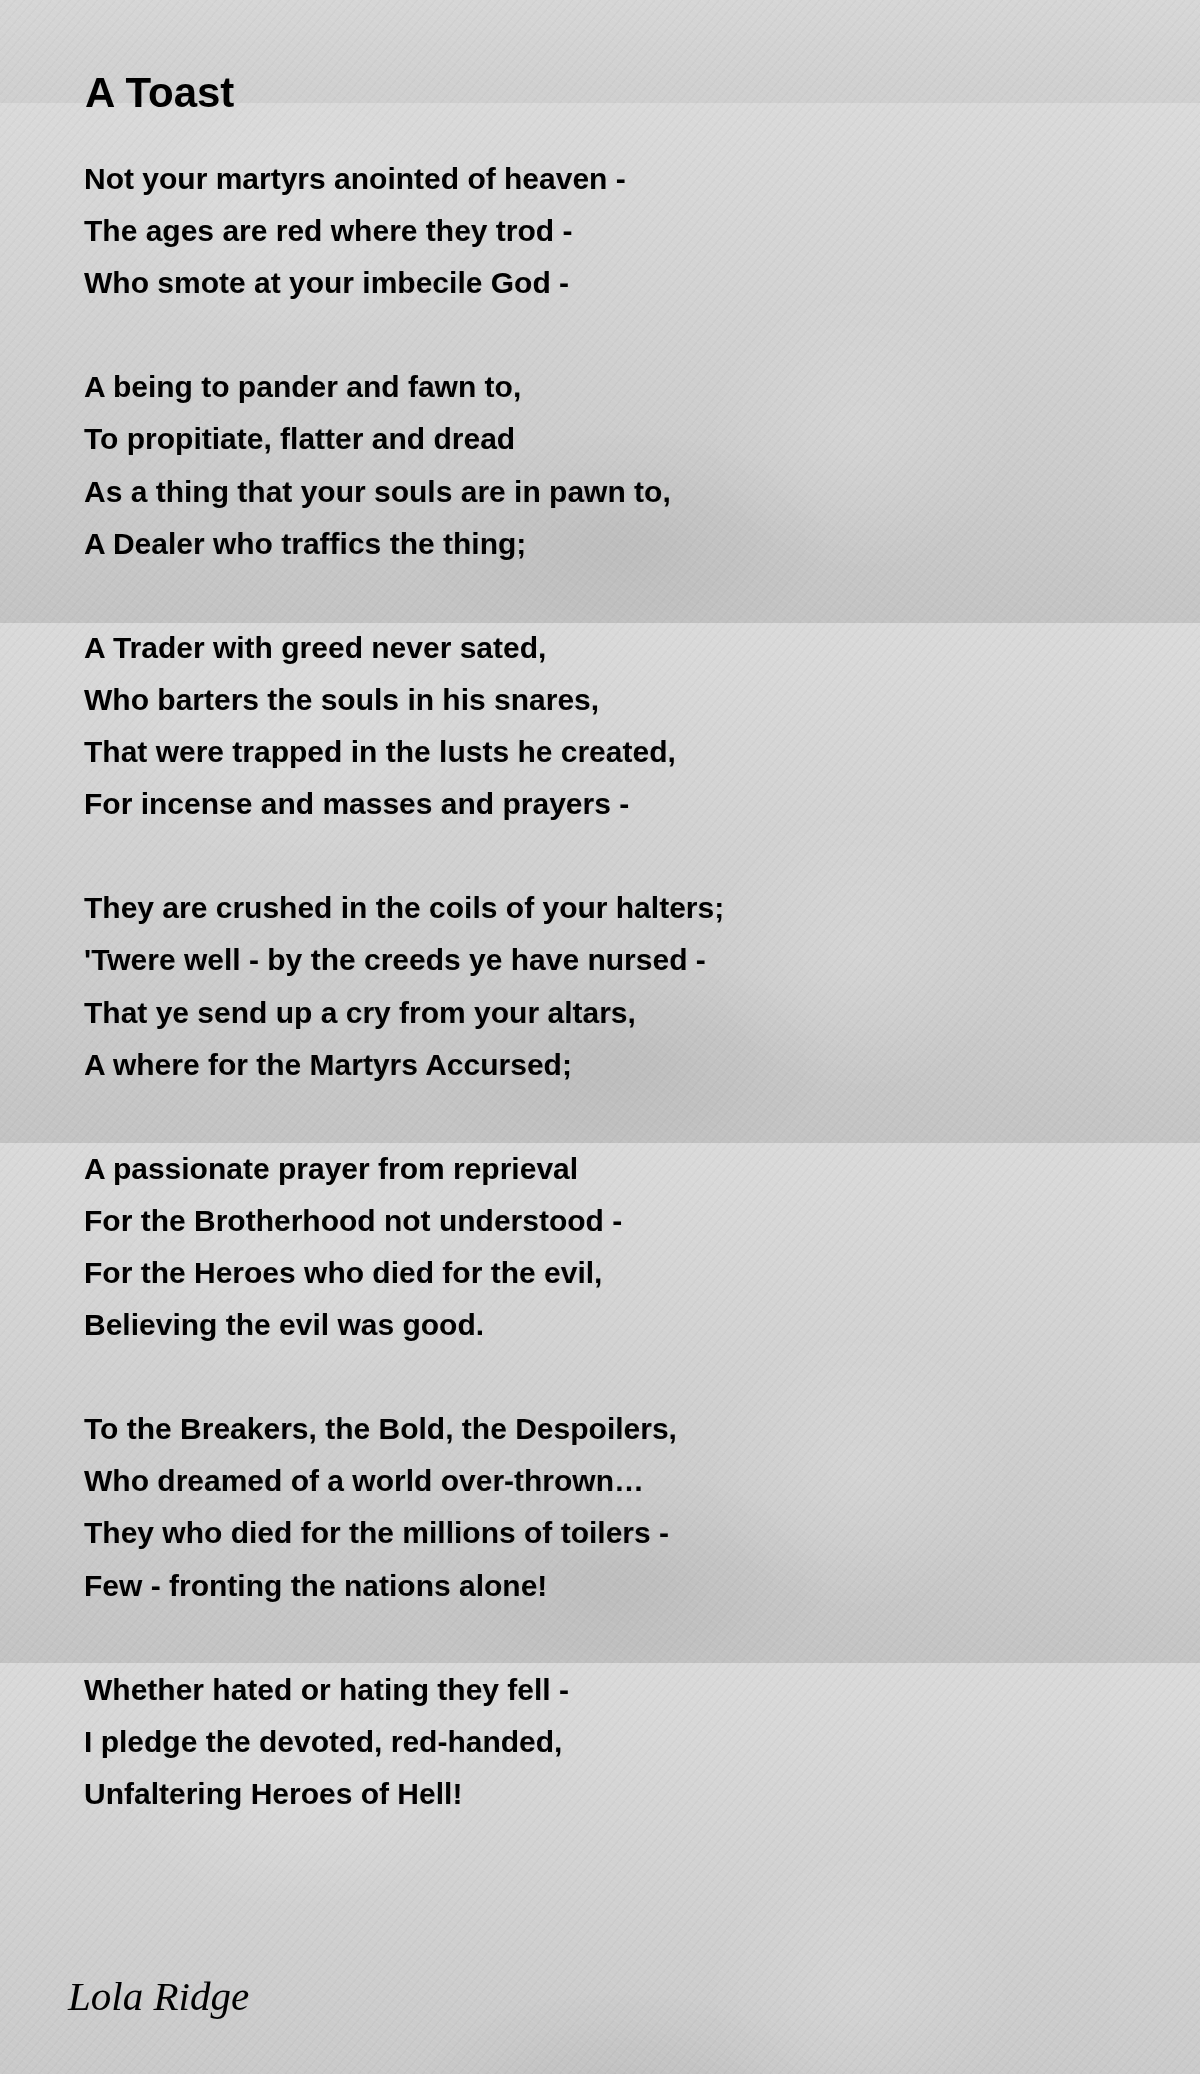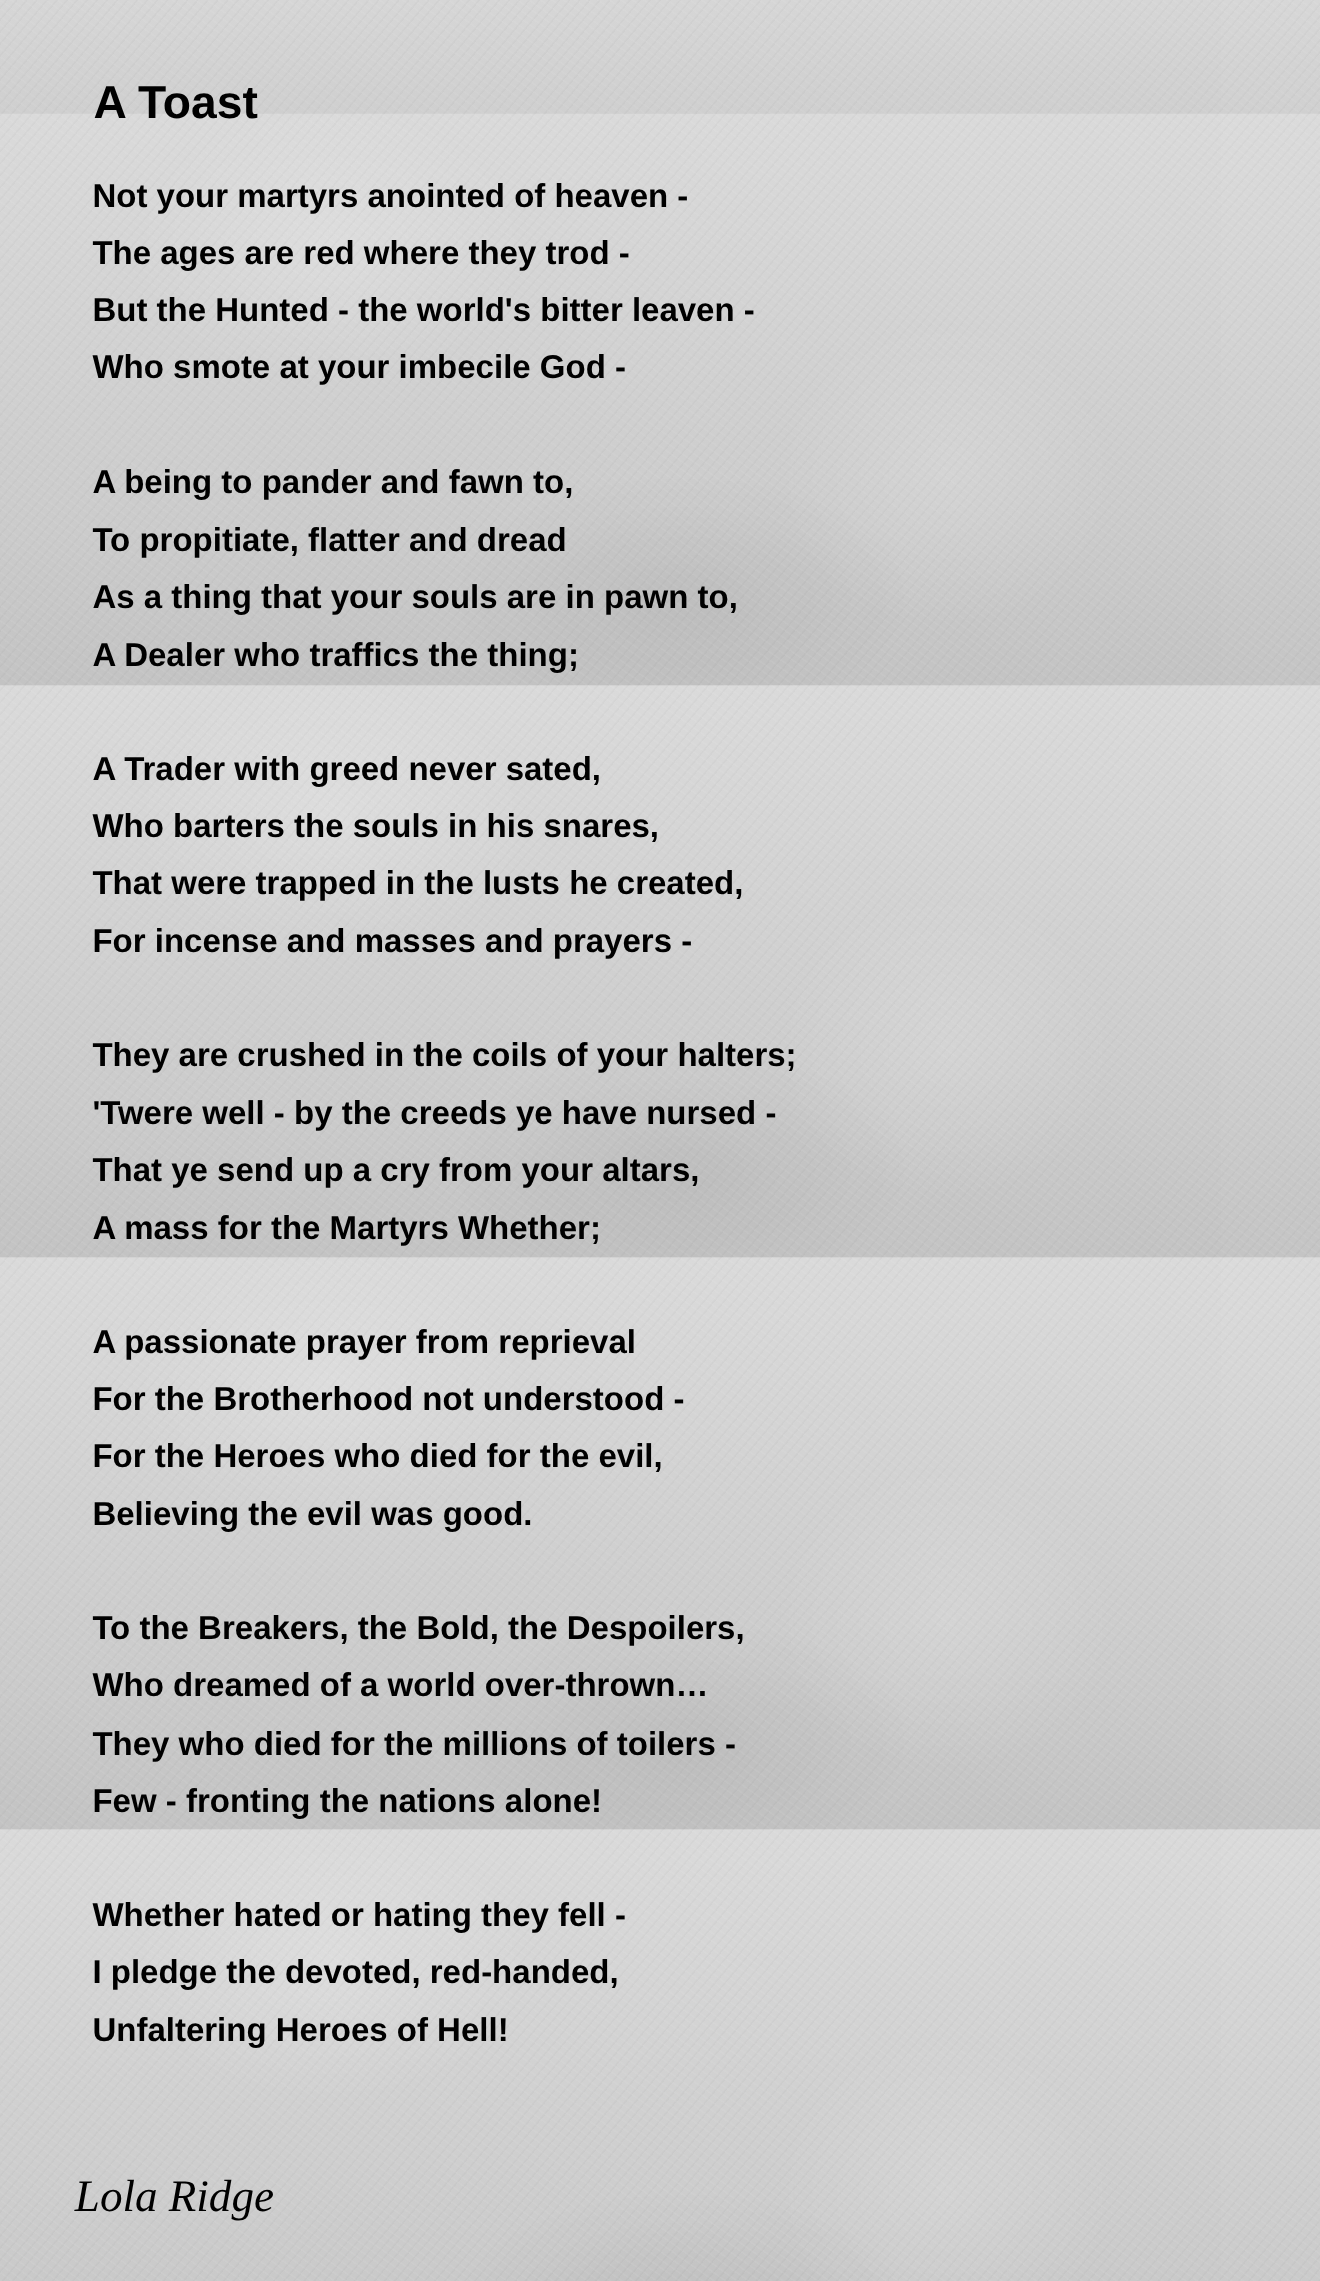--- a/index.html
+++ b/index.html
@@ -101,40 +101,39 @@
 <div class="seam"></div>
 <div class="texture"></div>
 
 <main class="page">
   <h1 class="title">A Toast</h1>
 
   <div class="poem">
     <div class="stanza">
       <span class="line">Not your martyrs anointed of heaven -</span>
       <span class="line">The ages are red where they trod -</span>
-      <span class="line">But the Hunted - the world's bitter leaven -</span>
       <span class="line">Who smote at your imbecile God -</span>
     </div>
     <div class="stanza">
       <span class="line">A being to pander and fawn to,</span>
       <span class="line">To propitiate, flatter and dread</span>
       <span class="line">As a thing that your souls are in pawn to,</span>
       <span class="line">A Dealer who traffics the thing;</span>
     </div>
     <div class="stanza">
       <span class="line">A Trader with greed never sated,</span>
       <span class="line">Who barters the souls in his snares,</span>
       <span class="line">That were trapped in the lusts he created,</span>
       <span class="line">For incense and masses and prayers -</span>
     </div>
     <div class="stanza">
       <span class="line">They are crushed in the coils of your halters;</span>
       <span class="line">'Twere well - by the creeds ye have nursed -</span>
       <span class="line">That ye send up a cry from your altars,</span>
-      <span class="line">A mass for the Martyrs Whether;</span>
+      <span class="line">A where for the Martyrs Accursed;</span>
     </div>
     <div class="stanza">
       <span class="line">A passionate prayer from reprieval</span>
       <span class="line">For the Brotherhood not understood -</span>
       <span class="line">For the Heroes who died for the evil,</span>
       <span class="line">Believing the evil was good.</span>
     </div>
     <div class="stanza">
       <span class="line">To the Breakers, the Bold, the Despoilers,</span>
       <span class="line">Who dreamed of a world over-thrown…</span>

